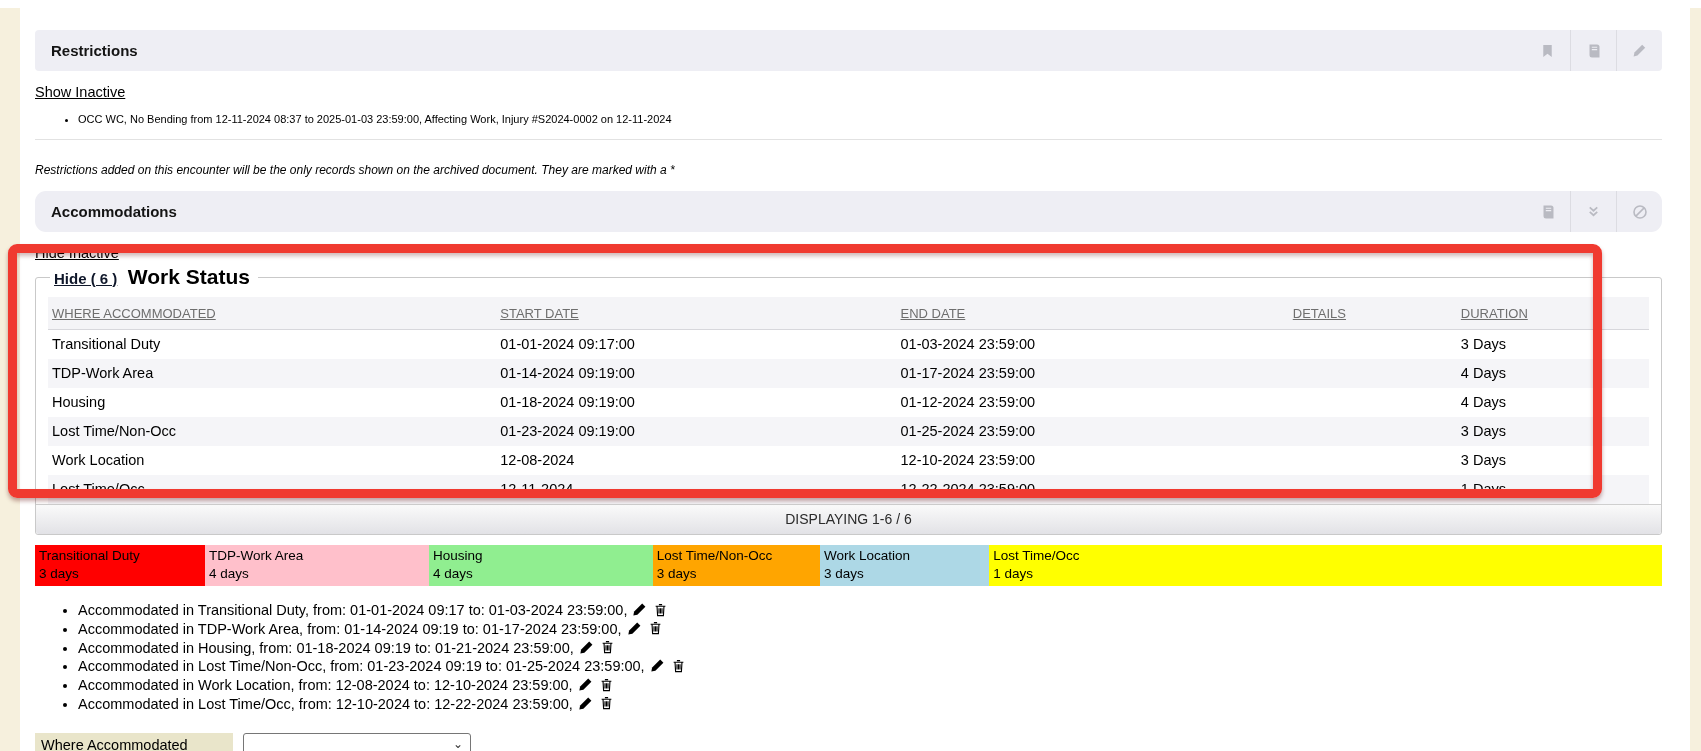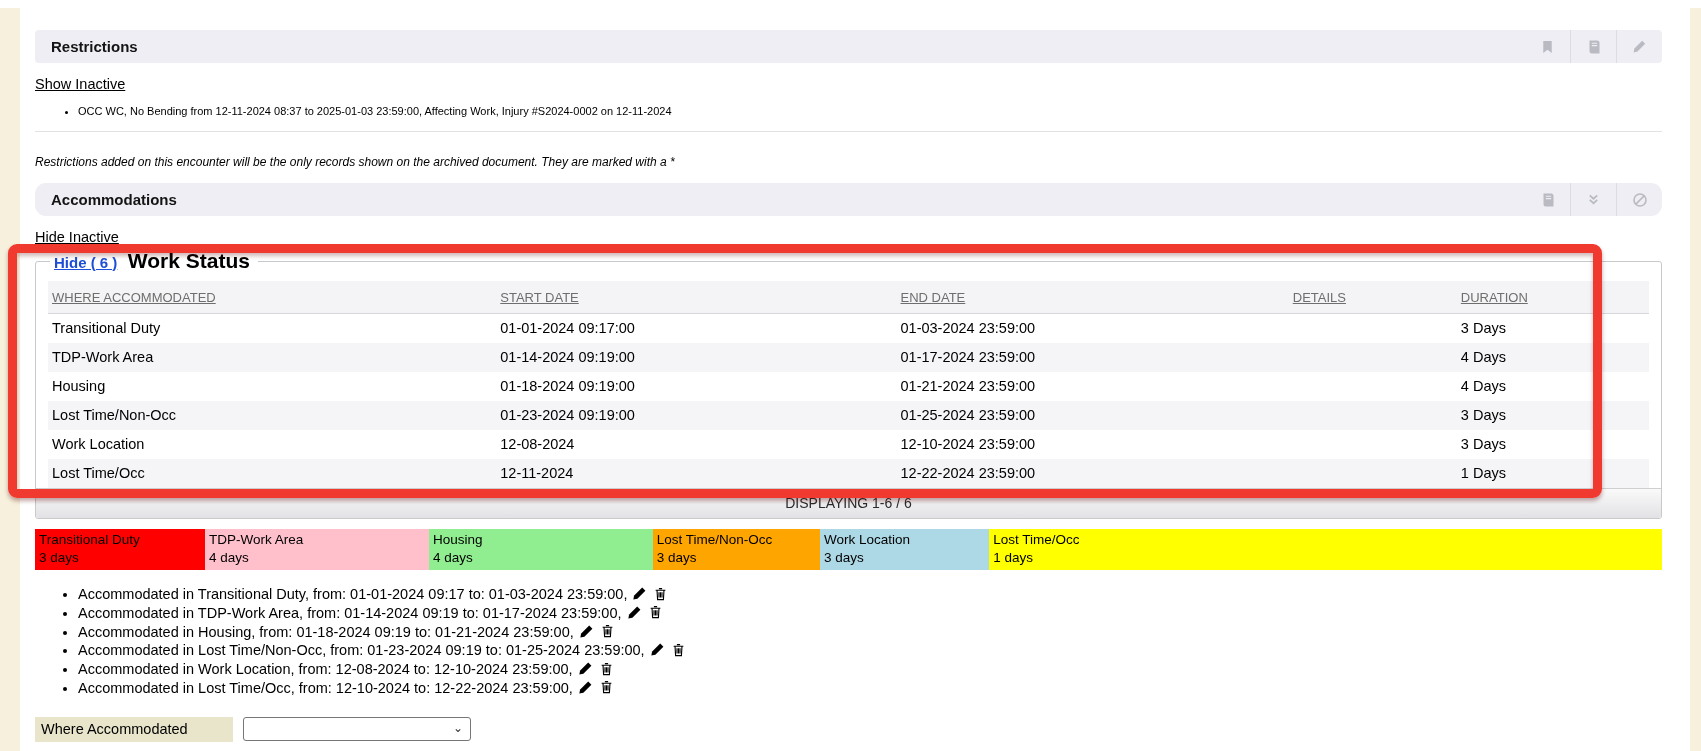--- a/index.html
+++ b/index.html
@@ -10,21 +10,21 @@
     font-family:"Liberation Sans", sans-serif;
     color:#000;
   }
   .top-strip { position:absolute; left:0; top:0; width:100%; height:8px; background:#ffffff; }
   .panel {
     position:absolute; left:20px; top:8px; width:1670px; height:743px;
     background:#ffffff; padding:0 28px 0 15px;
   }
   
   .section-header {
-    height:33px; background:#eeeef4; border-radius:4px;
+    height:41px; background:#eeeef4; border-radius:4px;
     display:flex; align-items:center; justify-content:space-between;
     padding:0 0 0 16px;
   }
   .section-header.first { margin-top:22px; }
   .section-title { font-size:15px; font-weight:bold; color:#141414; }
   .header-icons { display:flex; align-items:stretch; height:100%; color:#b9bac2; }
   .hicon {
     width:46px; display:flex; align-items:center; justify-content:center;
     border-left:1px solid #dcdce2; cursor:pointer;
   }
@@ -155,21 +155,21 @@
           </svg>
       </span>
     </span>
   </div>
 
   <a class="toggle-link">Hide Inactive</a>
 
   
   <fieldset class="work-status">
     <legend>
-      <a class="hide-link" style="color: #1d4ed8;">Hide ( 6 )</a>
+      <a class="hide-link" style="color: #0f172a;">Hide ( 6 )</a>
       <span class="ws-title" style="color: #000000;">Work Status</span>
     </legend>
 
     <table class="ws-table">
       <thead>
         <tr>
           <th class="col-where"><span>WHERE ACCOMMODATED</span></th>
           <th class="col-start"><span>START DATE</span></th>
           <th class="col-end"><span>END DATE</span></th>
           <th class="col-details"><span>DETAILS</span></th>
@@ -187,21 +187,21 @@
         <tr>
           <td>TDP-Work Area</td>
           <td>01-14-2024 09:19:00</td>
           <td>01-17-2024 23:59:00</td>
           <td></td>
           <td>4 Days</td>
         </tr>
         <tr>
           <td>Housing</td>
           <td>01-18-2024 09:19:00</td>
-          <td>01-21-2024 23:59:00</td>
+          <td>01-12-2024 23:59:00</td>
           <td></td>
           <td>4 Days</td>
         </tr>
         <tr>
           <td>Lost Time/Non-Occ</td>
           <td>01-23-2024 09:19:00</td>
           <td>01-25-2024 23:59:00</td>
           <td></td>
           <td>3 Days</td>
         </tr>

